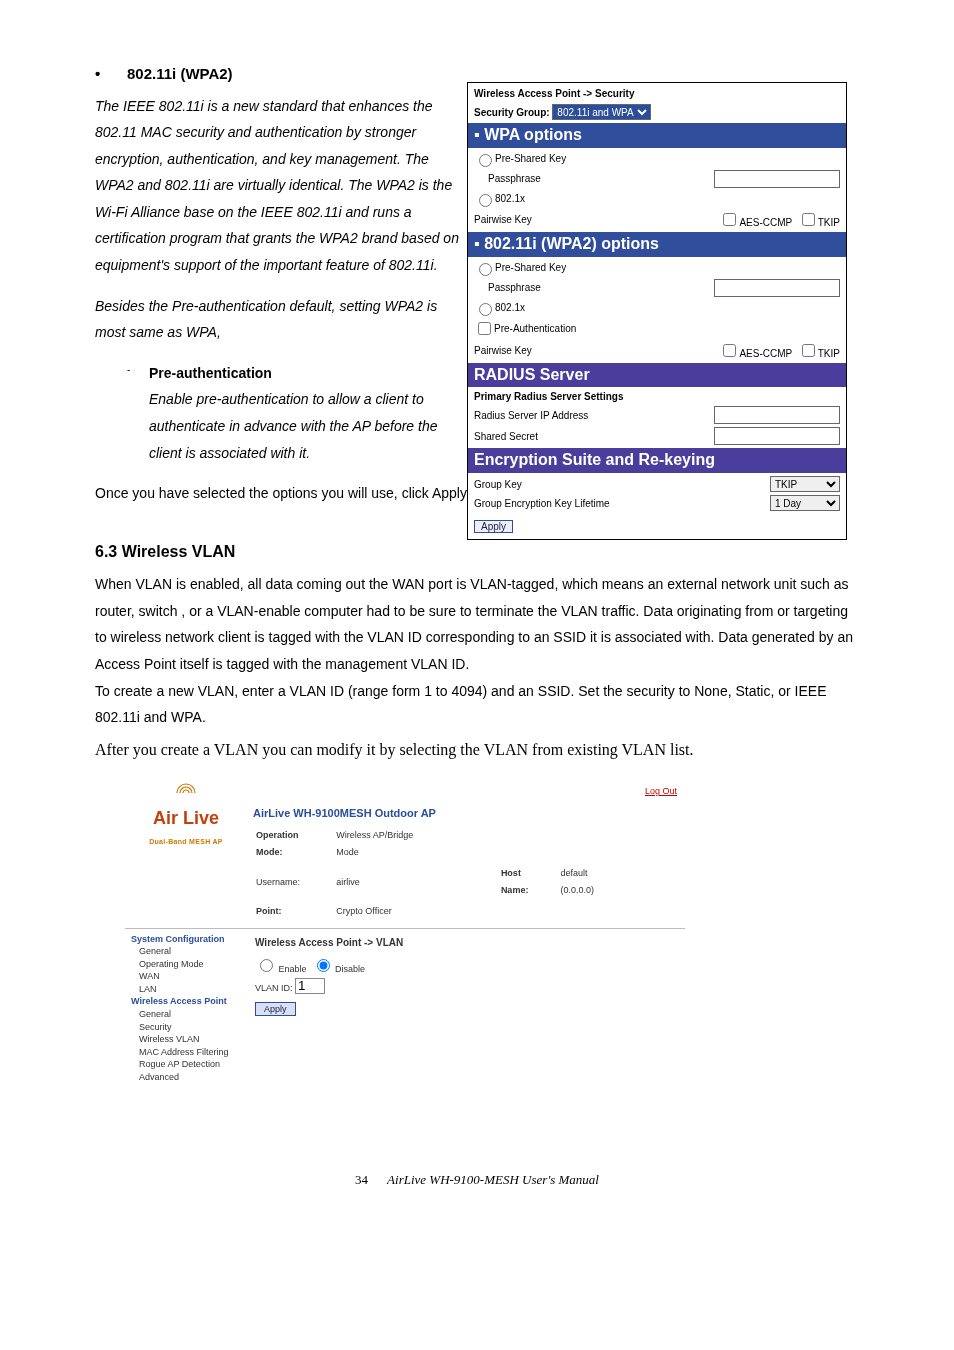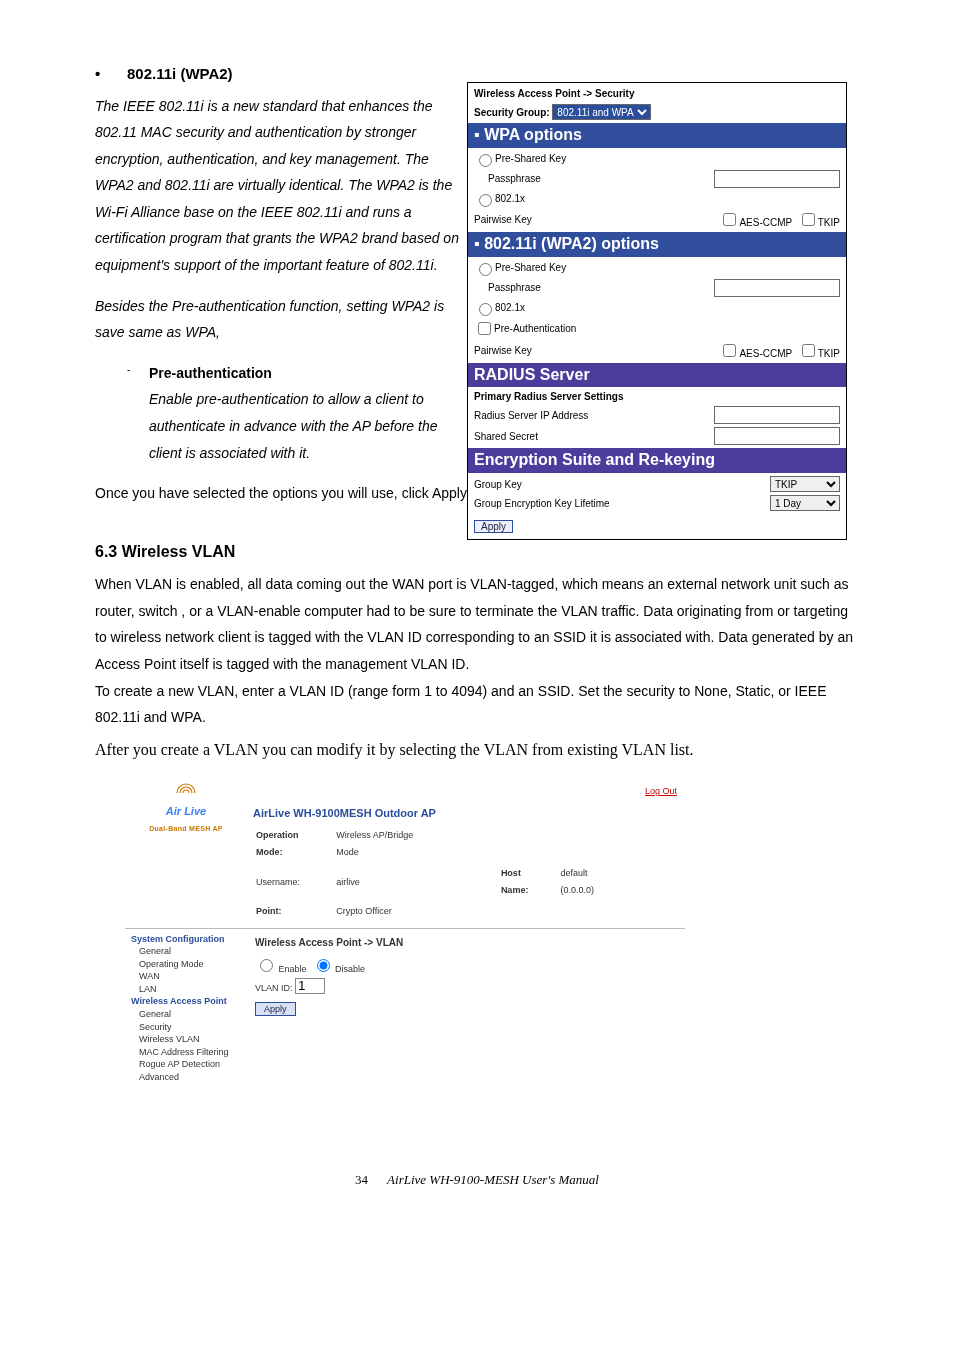--- a/index.html
+++ b/index.html
@@ -58,21 +58,21 @@
   .section-h { font-weight:bold; font-size:16px; margin-top:30px; margin-bottom:4px; }
   .serif { font-family: "Times New Roman", serif; font-size: 16px; }
 
   
   .admin {
     width: 560px; margin: 14px 0 0 30px;
     border: 0; font-size: 9px; color:#333;
   }
   .admin .top { display:flex; }
   .admin .logo-cell{ width:110px; padding:4px 6px 0 6px; text-align:center;}
-  .admin .logo-text{ color:#3b82f6; font-style:italic; font-weight:bold; font-size:11px;}
+  .admin .logo-text{ color:#c2410c; font-weight:bold; font-size:18px;}
   .admin .logo-sub{ color:#cc7a00; font-weight:bold; font-size:7px; letter-spacing:0.3px;}
   .admin .meta{ flex:1; padding:4px 6px;}
   .admin .meta .title{ color:#2a4d9c; font-weight:bold; font-size:11px;margin-top:20px; }
   .admin .meta table{ font-size:9px; }
   .admin .meta td{ padding-right:10px; }
   .admin .logout{ color:#c00; text-decoration:underline; font-size:9px; padding:4px 8px;}
   .admin .body{ display:flex; border-top:1px solid #bbb; }
   .admin .nav{ width:110px; padding:4px 6px; font-size:9px; line-height:1.4;}
   .admin .nav .grp{ color:#2a4d9c; font-weight:bold; }
   .admin .nav .sel{ font-weight:bold; }
@@ -168,21 +168,21 @@
     <div class="row">
         <span>Group Encryption Key Lifetime</span>
       <span class="pair"><select style="width:70px"><option>1 Day</option></select></span>
       </div>
 
     <button class="apply-btn">Apply</button>
   </div>
 
   <div class="intro-text left-col">
     <p>The IEEE 802.11i is a new standard that enhances the 802.11 MAC security and authentication by stronger encryption, authentication, and key management. The WPA2 and 802.11i are virtually identical. The WPA2 is the Wi-Fi Alliance base on the IEEE 802.11i and runs a certification program that grants the WPA2 brand based on equipment's support of the important feature of 802.11i.</p>
-    <p>Besides the Pre-authentication function, setting WPA2 is save same as WPA,</p>
+    <p>Besides the Pre-authentication default, setting WPA2 is most same as WPA,</p>
   </div>
 
   <div class="sub-item">
     <span class="dash">-</span>
     <span class="subtitle">Pre-authentication</span>
     <div class="left-col" style="width:300px">
       <span>Enable pre-authentication to allow a client to authenticate in advance with the AP before the client is associated with it.</span>
     </div>
   </div>
 

